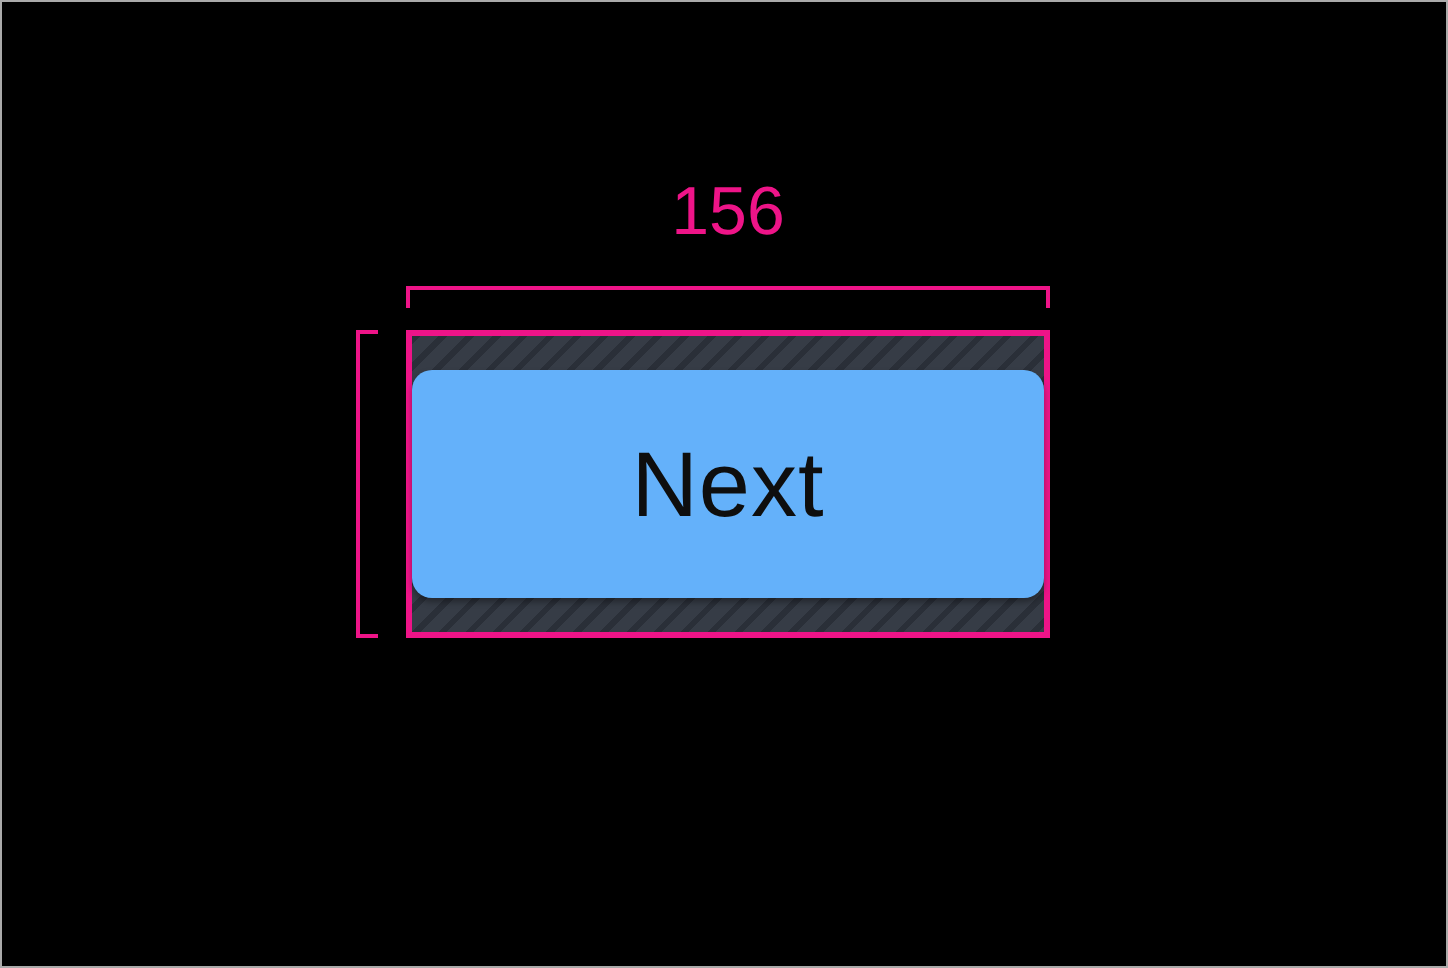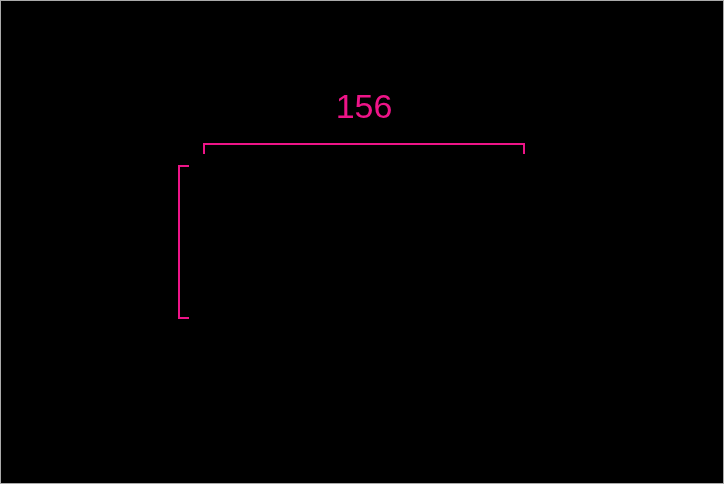--- a/index.html
+++ b/index.html
@@ -108,14 +108,17 @@
 
 <div class="frame">
 
   <div class="width-label">156</div>
 
   <div class="bracket-top"></div>
 
 
   <div class="bracket-left"></div>
 
+  <div class="measure-box">
+    <div class="next-button">Next</div>
+  </div>
 
 </div>
 
 </body></html>

